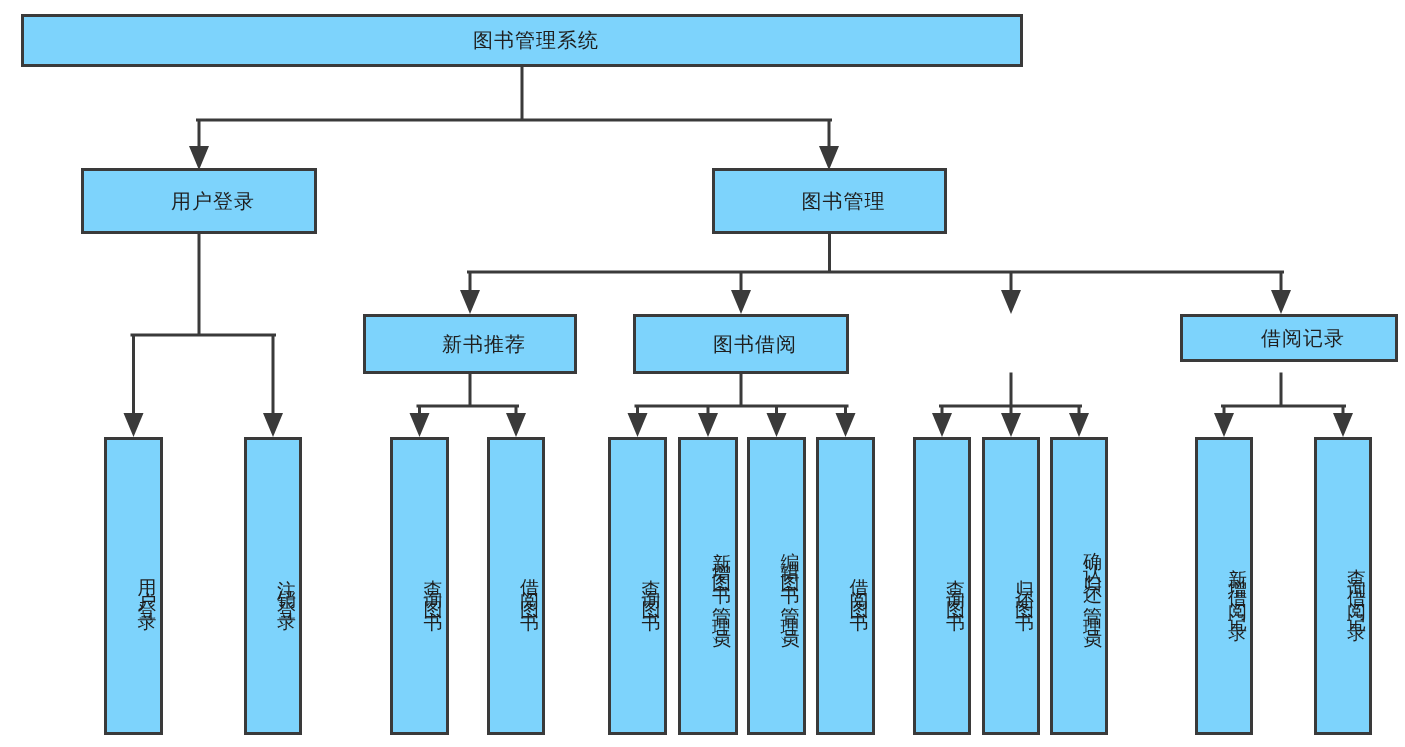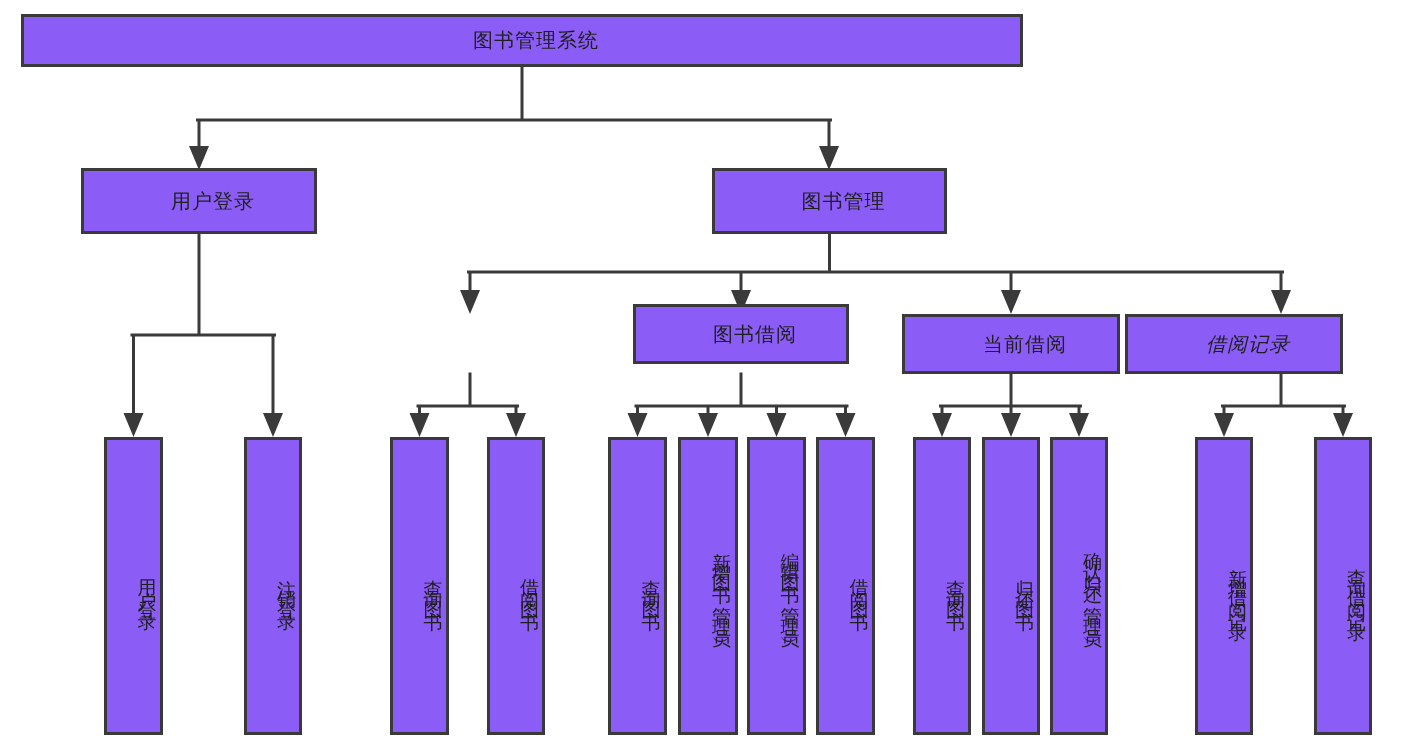--- a/index.html
+++ b/index.html
@@ -11,21 +11,21 @@
     background: var(--bg, #ffffff);
     font-family: "Liberation Sans", "DejaVu Sans", sans-serif;
     color: var(--text, #1f1f1f);
     overflow: hidden;
   }
   .canvas svg { position: absolute; left: 0; top: 0; }
   svg path { stroke: var(--line, #3a3a3a); stroke-width: 3; fill: none; stroke-linecap: square; }
   svg polygon { fill: var(--line, #3a3a3a); }
   .node {
     position: absolute;
-    background: #8b5cf6;
+    background: #7dd3fc;
     border: 3px solid var(--line, #3a3a3a);
     display: flex;
     align-items: center;
     justify-content: center;
     padding-left: 28px;
   }
   .hnode { font-size: 20px; letter-spacing: 1px; }
   .leaf { top: 437px; height: 298px; width: 58px; }
   .vtext {
     writing-mode: vertical-rl;
@@ -85,27 +85,27 @@
     <span>图书管理系统</span>
   </div>
 
   <div class="node hnode" style="left:81px; top:168px; width:236px; height:66px;">
     <span>用户登录</span>
   </div>
   <div class="node hnode" style="left:712px; top:168px; width:235px; height:66px;text-align:right;">
     <span>图书管理</span>
   </div>
 
-  <div class="node hnode" style="left:633px; top:304px; width:216px; height:60px;">
+  <div class="node hnode" style="left:363px; top:314px; width:214px; height:60px;">
+    <span>新书推荐</span>
+  </div>
+  <div class="node hnode" style="left:633px; top:314px; width:216px; height:60px;">
     <span>图书借阅</span>
   </div>
-  <div class="node hnode" style="left:902px; top:314px; width:218px; height:60px;">
-    <span>当前借阅</span>
-  </div>
-  <div class="node hnode" style="left:1125px; top:314px; width:218px; height:60px;font-style:italic;">
+  <div class="node hnode" style="left:1180px; top:314px; width:218px; height:48px;">
     <span>借阅记录</span>
   </div>
 
   <div class="node leaf" style="left:104px; width:59px;">
     <span class="vtext">用户登录</span>
   </div>
   <div class="node leaf" style="left:244px;">
     <span class="vtext">注销登录</span>
   </div>
 

